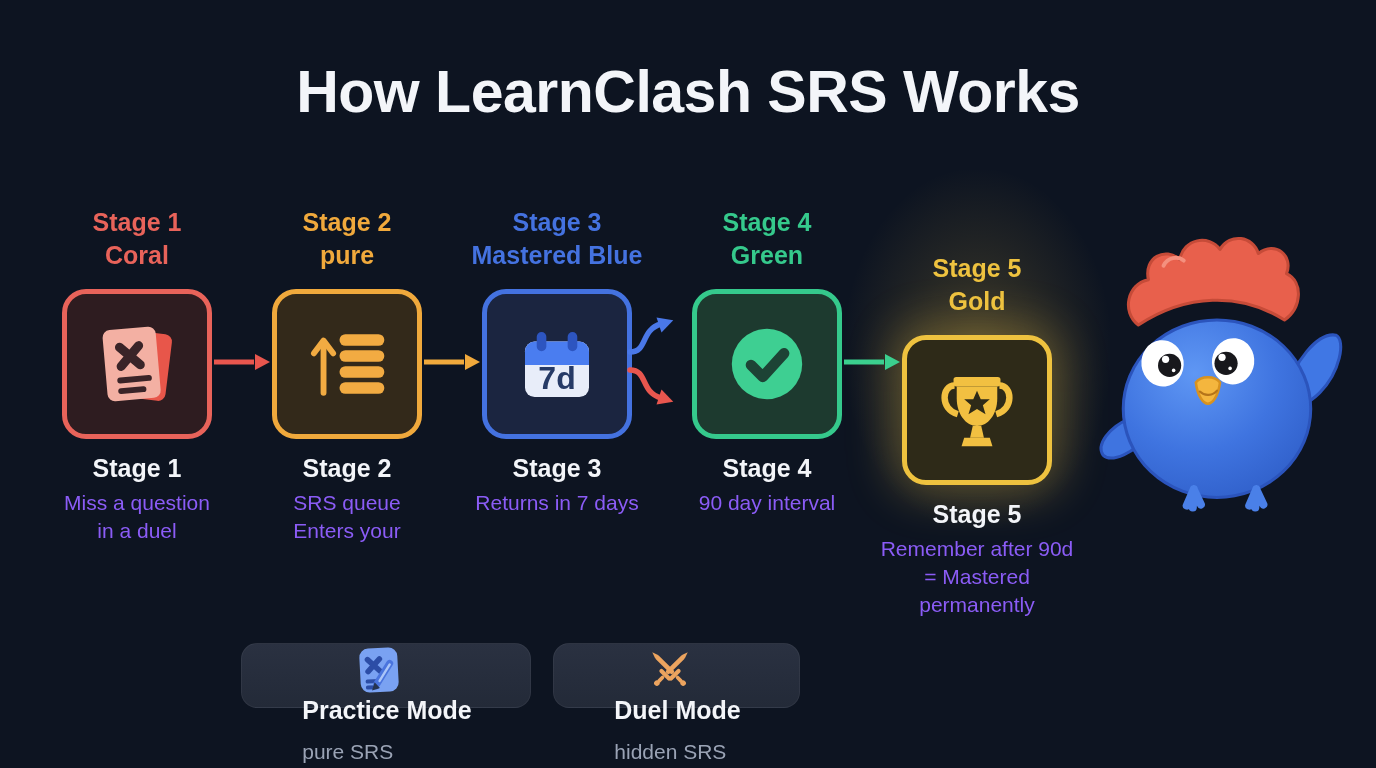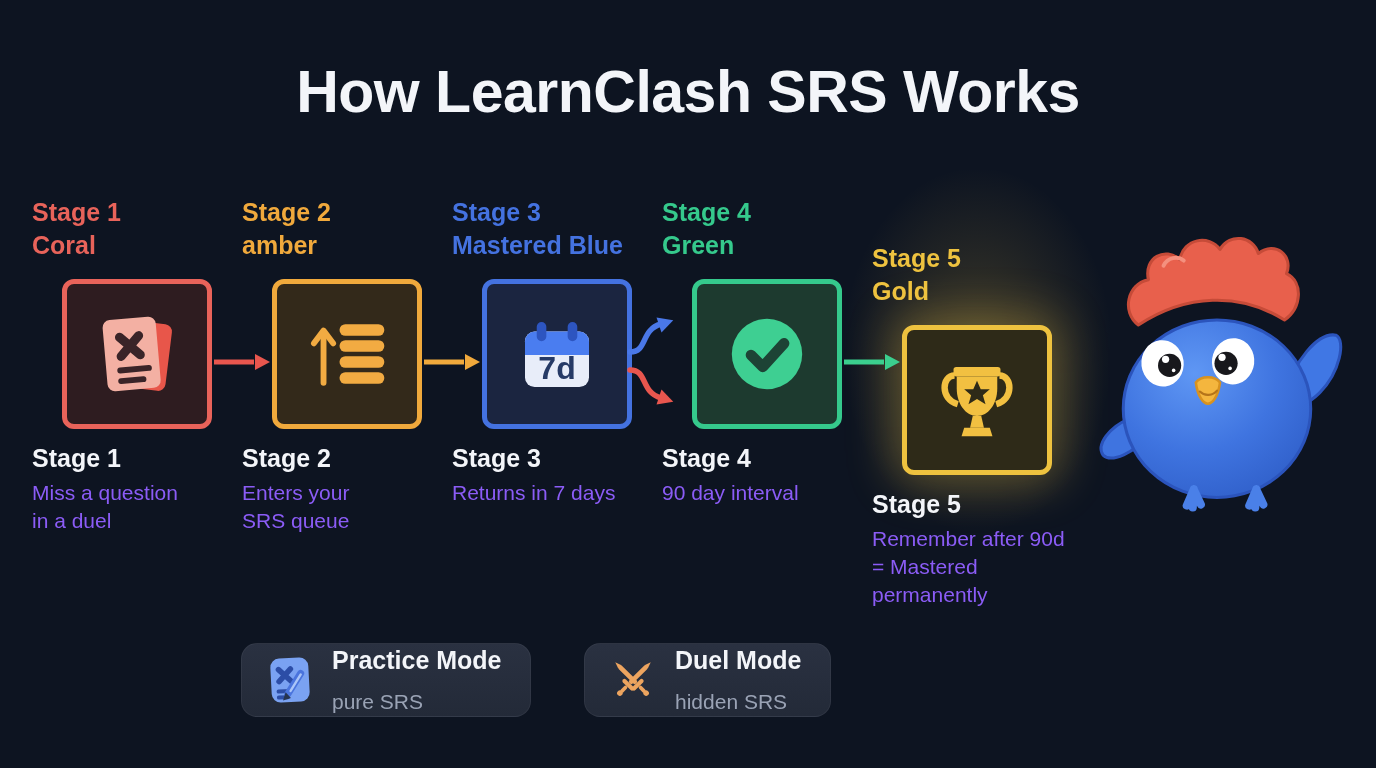--- a/index.html
+++ b/index.html
@@ -5,42 +5,42 @@
   html,body{margin:0;padding:0;background:#0d1421;}
   .canvas{position:relative;width:1376px;height:768px;background:#0d1421;overflow:hidden;
           font-family:"Liberation Sans",sans-serif;color:#f3f5f9;}
   .title{position:absolute;top:58px;left:0;width:100%;text-align:center;
          font-size:59px;font-weight:bold;color:#f3f5f9;letter-spacing:-0.5px;}
 
   
   .glow5{position:absolute;left:845px;top:170px;width:265px;height:360px;
          background:radial-gradient(ellipse at center,rgba(240,195,70,.22) 0%,rgba(240,195,70,.08) 45%,rgba(240,195,70,0) 72%);}
 
-  .stage-col{position:absolute;top:196px;width:210px;text-align:left;}
+  .stage-col{position:absolute;top:206px;width:210px;text-align:center;}
   .s1{left:32px;}.s2{left:242px;}.s3{left:452px;}.s4{left:662px;}.s5{left:872px;margin-top:46px;}
   .stage-header{font-size:25px;font-weight:bold;line-height:33px;color:var(--accent);}
   .card{width:150px;height:150px;margin:17px auto 0;box-sizing:border-box;
-        border:5px solid var(--accent);border-radius:12px;
+        border:5px solid var(--accent);border-radius:24px;
         display:flex;align-items:center;justify-content:center;}
   .s1 .card{background:#2e1c20;}
   .s2 .card{background:#33291a;}
   .s3 .card{background:#1b2540;}
   .s4 .card{background:#1d3a2f;}
   .s5 .card{background:#2e2a18;box-shadow:0 0 46px 10px rgba(240,195,70,.30);}
   .stage-label{margin-top:15px;font-size:25px;font-weight:bold;color:#f3f5f9;}
   .stage-desc{margin-top:6px;font-size:21px;line-height:28px;color:#8b5cf6;}
   .stage-desc div{white-space:nowrap;}
 
   .arrows{position:absolute;left:0;top:0;width:1376px;height:768px;pointer-events:none;}
 
-  .mode-badge{position:absolute;top:643px;height:74px;border-radius:16px;box-sizing:border-box;
+  .mode-badge{position:absolute;top:643px;height:65px;border-radius:16px;box-sizing:border-box;
               background:linear-gradient(180deg,#2a3141,#232a38);
               border:1px solid rgba(255,255,255,.05);
-              display:flex;align-items:center;padding:0 20px 0 22px;}
-  .m1{left:241px;width:290px;}.m2{left:584px;width:247px;}.m3{left:827px;width:257px;}
+              display:flex;align-items:center;padding:0 20px 0 22px;flex-direction:column;}
+  .m1{left:241px;width:290px;}.m2{left:553px;width:247px;}.m3{left:827px;width:257px;}
   .mode-icon{width:52px;height:52px;flex:0 0 auto;margin-right:16px;
              display:flex;align-items:center;justify-content:center;}
   .mode-title{font-size:25px;font-weight:bold;line-height:29px;color:#f3f5f9;text-align:left;}
   .mode-sub{font-size:21px;line-height:25px;color:#9aa3b5;margin-top:14px;text-align:left;}
 
   .mascot{position:absolute;left:1093px;top:228px;width:252px;height:305px;}
 </style>
 </head>
 <body>
 
@@ -71,36 +71,36 @@
     <div class="stage-label">Stage 1</div>
     <div class="stage-desc">
       <div>Miss a question</div>
       <div>in a duel</div>
     </div>
   </div>
 
   <div class="stage-col s2" style="--accent: #f0a93c;">
     <div class="stage-header">
       <div>Stage 2</div>
-      <div>amber</div>
+      <div>pure</div>
     </div>
     <div class="card">
       <svg width="96" height="96" viewBox="0 0 90 90">
         <path d="M23,72 V27" stroke="#f2ab42" stroke-width="5.5" stroke-linecap="round"></path>
         <path d="M14,35 L23,23 L32,35" stroke="#f2ab42" stroke-width="5.5" stroke-linecap="round" stroke-linejoin="round" fill="none"></path>
         <rect x="38" y="17" width="42" height="11" rx="5.5" fill="#f2ab42"></rect>
         <rect x="38" y="32" width="42" height="11" rx="5.5" fill="#f2ab42"></rect>
         <rect x="38" y="47" width="42" height="11" rx="5.5" fill="#f2ab42"></rect>
         <rect x="38" y="62" width="42" height="11" rx="5.5" fill="#f2ab42"></rect>
       </svg>
     </div>
     <div class="stage-label">Stage 2</div>
     <div class="stage-desc">
+      <div>SRS queue</div>
       <div>Enters your</div>
-      <div>SRS queue</div>
     </div>
   </div>
 
   <div class="stage-col s3" style="--accent: #4472e0;">
     <div class="stage-header">
       <div>Stage 3</div>
       <div>Mastered Blue</div>
     </div>
     <div class="card">
       <svg width="96" height="96" viewBox="0 0 90 90">

